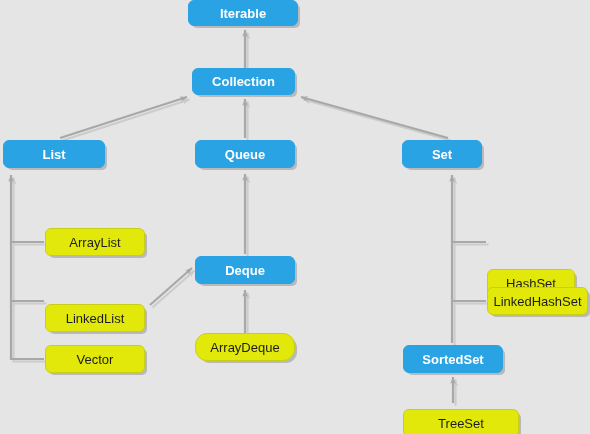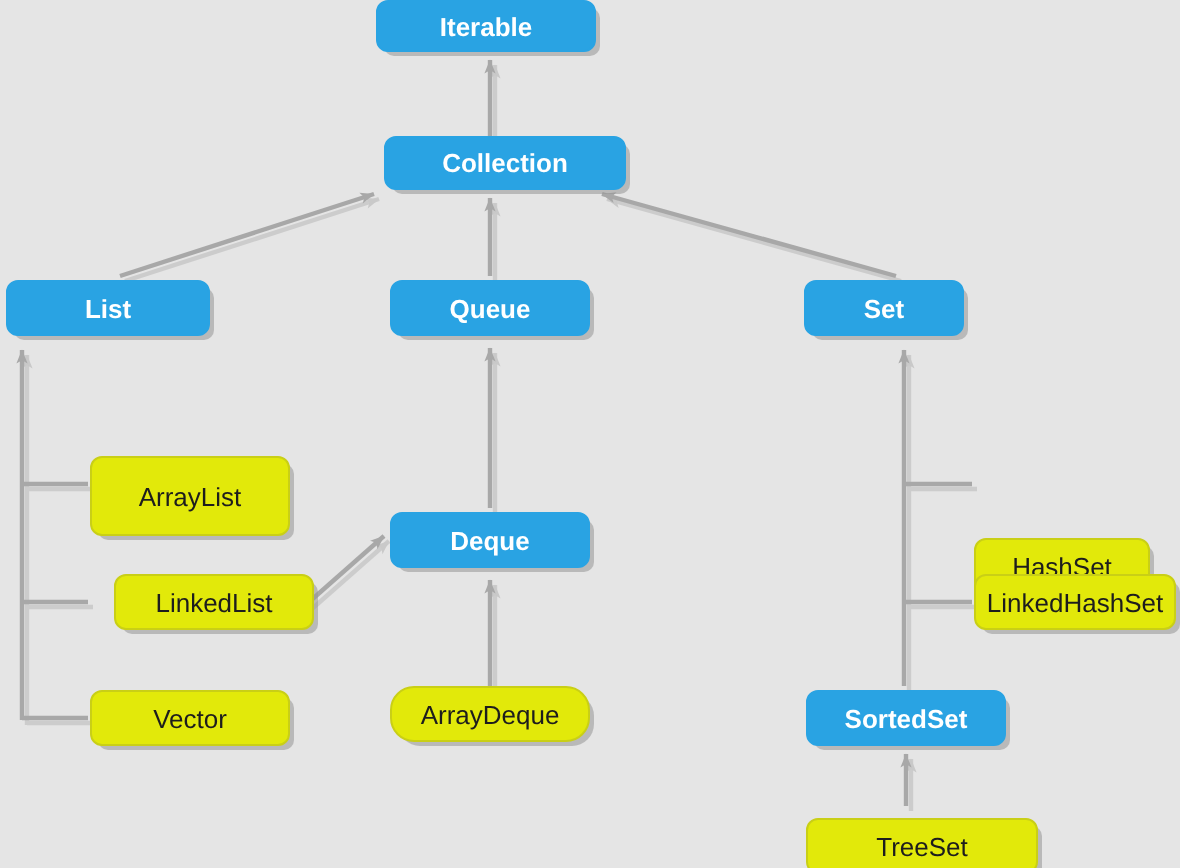--- a/index.html
+++ b/index.html
@@ -114,51 +114,51 @@
       <path d="M452,301 L486,301"></path>
 
       <path d="M453,403 L453,377" marker-end="url(#arrowhead)"></path>
     </g>
   </svg>
 
   <div id="node-layer">
       <div class="node iface" style="left: 188px; top: 0px; width: 110px; height: 26px;">
         <span class="node-label">Iterable</span>
       </div>
-      <div class="node iface" style="left: 192px; top: 68px; width: 121px; height: 27px;">
+      <div class="node iface" style="left: 192px; top: 68px; width: 103px; height: 27px;">
         <span class="node-label">Collection</span>
       </div>
       <div class="node iface" style="left: 3px; top: 140px; width: 102px; height: 28px;">
         <span class="node-label">List</span>
       </div>
       <div class="node iface" style="left: 195px; top: 140px; width: 100px; height: 28px;">
         <span class="node-label">Queue</span>
       </div>
       <div class="node iface" style="left: 402px; top: 140px; width: 80px; height: 28px;">
         <span class="node-label">Set</span>
       </div>
-      <div class="node klass" style="left: 45px; top: 228px; width: 100px; height: 40px; text-align: right;">
+      <div class="node klass" style="left: 45px; top: 228px; width: 100px; height: 28px; text-align: right;">
         <span class="node-label">ArrayList</span>
       </div>
       <div class="node iface" style="left: 195px; top: 256px; width: 100px; height: 28px;">
         <span class="node-label">Deque</span>
       </div>
       <div class="node klass" style="left: 487px; top: 228px; width: 88px; height: 28px; margin-top: 41px;">
         <span class="node-label">HashSet</span>
       </div>
-      <div class="node klass" style="left: 45px; top: 287px; width: 100px; height: 28px; margin-left: 12px;">
+      <div class="node klass" style="left: 45px; top: 304px; width: 100px; height: 28px;">
         <span class="node-label">LinkedList</span>
       </div>
       <div class="node klass" style="left: 487px; top: 287px; width: 101px; height: 28px;">
         <span class="node-label">LinkedHashSet</span>
       </div>
       <div class="node klass" style="left: 45px; top: 345px; width: 100px; height: 28px;">
         <span class="node-label">Vector</span>
       </div>
-      <div class="node klass" style="left: 195px; top: 343px; width: 100px; height: 28px; border-radius: 12px;">
+      <div class="node klass" style="left: 195px; top: 333px; width: 100px; height: 28px; border-radius: 12px;">
         <span class="node-label">ArrayDeque</span>
       </div>
       <div class="node iface" style="left: 403px; top: 345px; width: 100px; height: 28px;">
         <span class="node-label">SortedSet</span>
       </div>
       <div class="node klass" style="left: 403px; top: 409px; width: 116px; height: 28px;">
         <span class="node-label">TreeSet</span>
       </div>
     </div>
 

